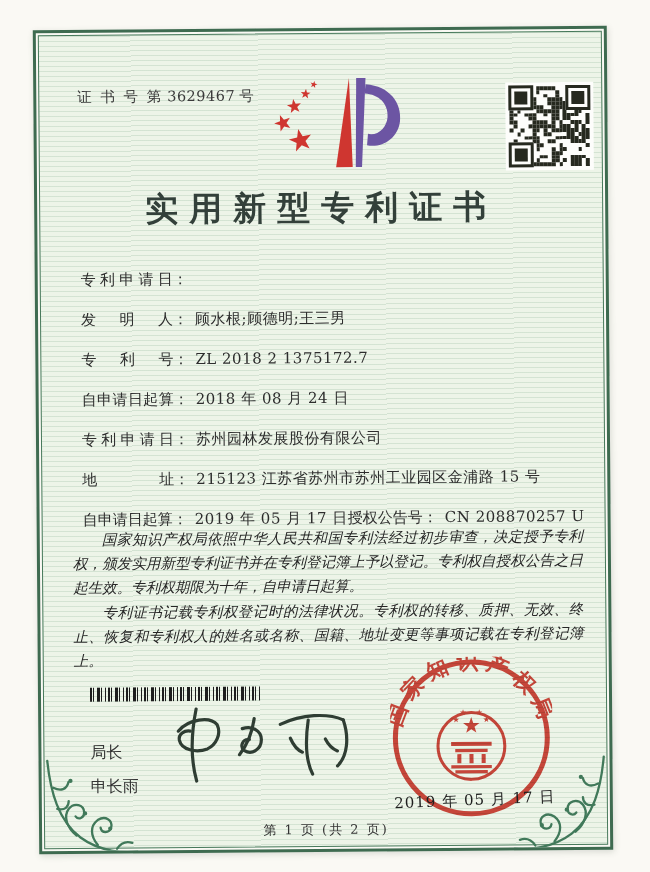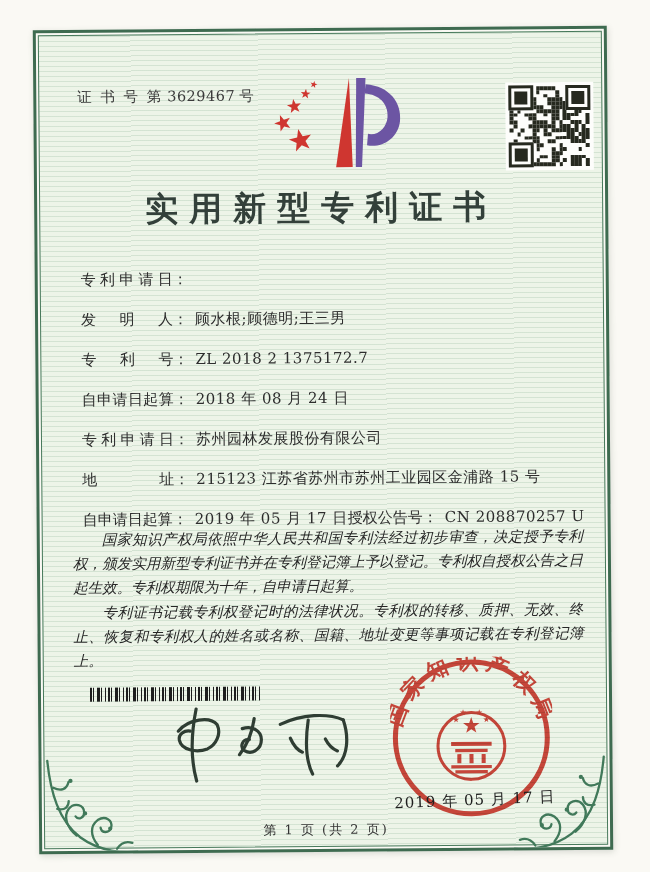--- a/index.html
+++ b/index.html
@@ -596,20 +596,24 @@
         </div>
       </div>
 
       <div class="paras">
         <p>国家知识产权局依照中华人民共和国专利法经过初步审查，决定授予专利权，颁发实用新型专利证书并在专利登记簿上予以登记。专利权自授权公告之日起生效。专利权期限为十年，自申请日起算。</p>
         <p>专利证书记载专利权登记时的法律状况。专利权的转移、质押、无效、终止、恢复和专利权人的姓名或名称、国籍、地址变更等事项记载在专利登记簿上。</p>
       </div>
 
       <div class="barcode"></div>
 
+      <div class="signer">
+        <div>局长</div>
+        <div>申长雨</div>
+      </div>
 
       <svg class="signature" viewBox="0 0 195 100">
         <g fill="none" stroke="#2f3d33" stroke-width="3.2" stroke-linecap="round">
           <path d="M34,10 C29,34 28,60 34,82"></path>
           <path d="M16,32 C26,20 48,17 55,26 C59,35 54,46 45,50 C34,54 19,51 17,41 C16,35 22,31 28,32"></path>
           <path d="M92,20 C90,34 85,46 77,56"></path>
           <path d="M80,30 C90,27 99,32 99,41 C99,50 90,57 82,52 C77,48 80,40 87,41"></path>
           <path d="M118,26 C140,16 165,15 181,22"></path>
           <path d="M146,22 C143,42 143,62 150,76"></path>
           <path d="M128,40 C131,47 135,52 140,54"></path>

